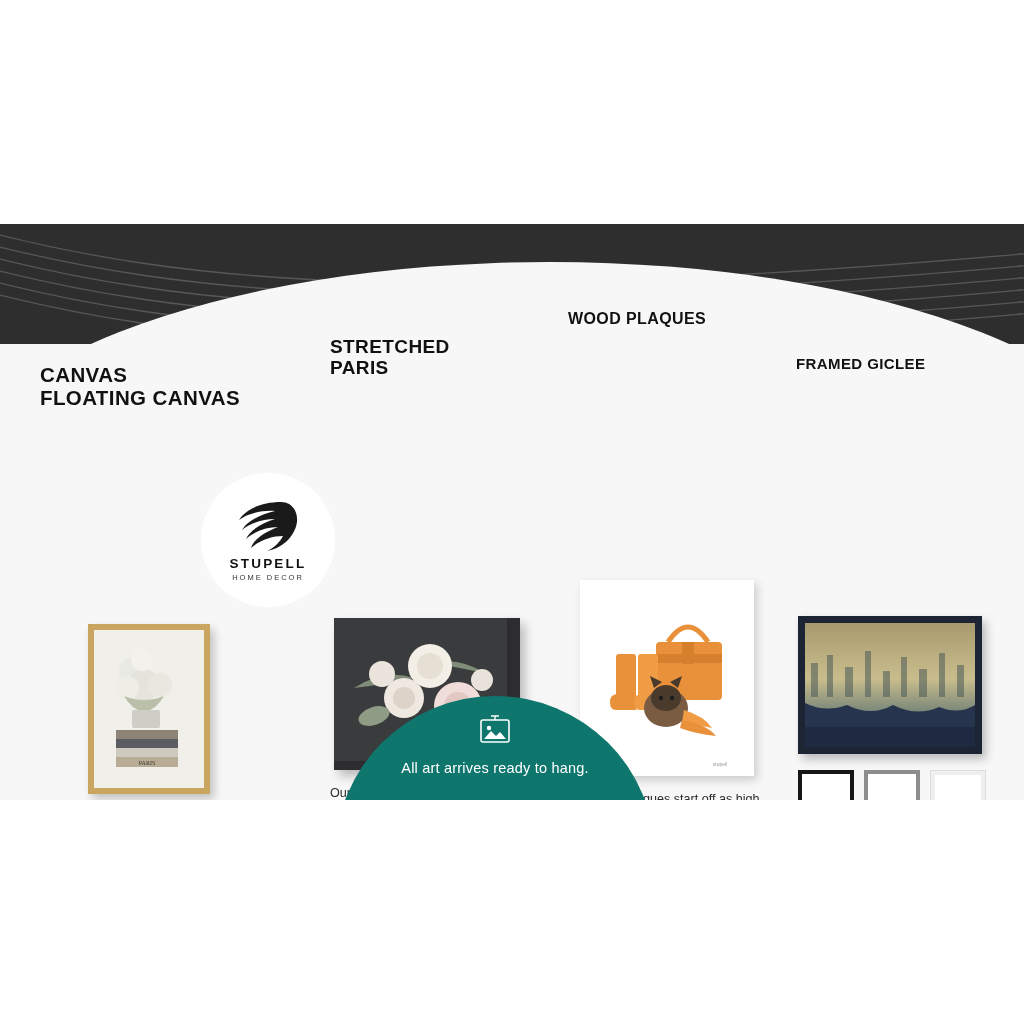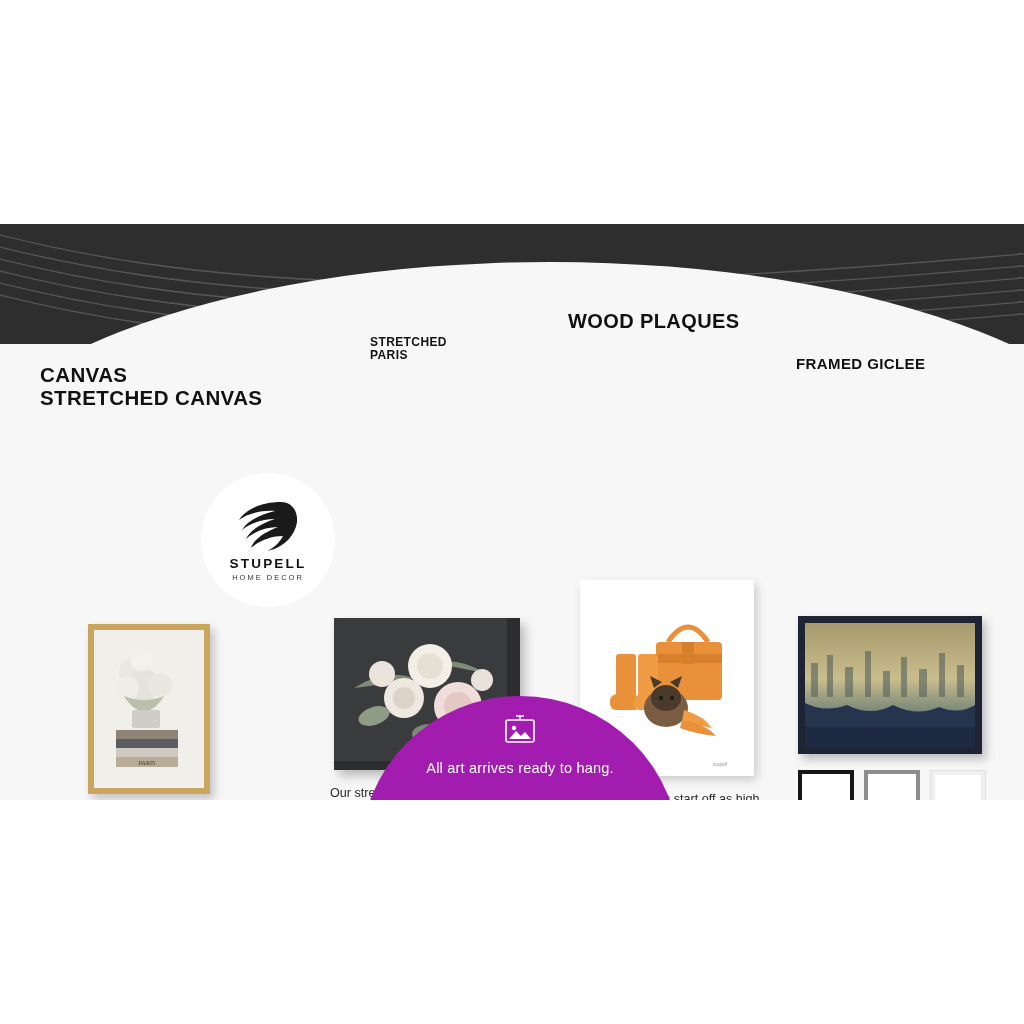--- a/index.html
+++ b/index.html
@@ -26,22 +26,22 @@
     position:absolute;left:-60px;top:38px;width:1220px;height:240px;
     background:#f7f7f7;
     border-radius:50% 50% 0 0 / 100% 100% 0 0;
   }
   .wave-lines{
     position:absolute;left:0;top:0;width:1024px;height:120px;
     opacity:.55;
   }
   
   .bottom-arc{
-    position:absolute;left:360px;top:472px;width:320px;height:160px;
-    background:#a21caf;
+    position:absolute;left:335px;top:472px;width:320px;height:160px;
+    background:#0f766e;
     border-radius:160px 160px 0 0;
     overflow:hidden;
   }
   .bottom-arc .arc-content{
     position:absolute;left:0;top:18px;width:320px;text-align:center;color:#fff;
   }
   .bottom-arc .arc-label{
     font-size:14.5px;color:#ffffff;margin-top:8px;letter-spacing:.2px;
   }
   
@@ -64,22 +64,22 @@
     font-size:12.6px;line-height:1.52;color:#2b2b2b;
   }
 
   
   #col1{left:40px;top:140px;width:252px;}
   #col2{left:330px;top:112px;width:200px;}
   #col3{left:568px;top:86px;width:196px;}
   #col4{left:796px;top:132px;width:200px;}
 
   #col1 .col-title{font-size:20.5px;}
-  #col2 .col-title{font-size:12px;margin-left:40px;}
-  #col3 .col-title{font-size:20px;}
+  #col2 .col-title{font-size:19px;}
+  #col3 .col-title{font-size:16px;}
   #col4 .col-title{font-size:15px;}
 
   
   .art1{
     position:absolute;left:88px;top:400px;width:122px;height:170px;
     background:#caa55f;
     box-shadow:4px 5px 9px rgba(0,0,0,.22);
     padding:6px;box-sizing:border-box;
   }
   .art1-inner{
@@ -139,21 +139,21 @@
         <path d="M50,4 C30,4 14,12 8,22 C16,16 30,12 44,13 C30,16 16,23 11,32 C20,25 32,21 44,21 C31,25 19,32 15,41 C24,33 36,29 47,29 C34,34 23,41 20,50 C29,42 41,38 52,38 C49,44 43,50 36,53 C52,50 64,38 66,24 C67,12 60,4 50,4 Z"></path>
       </g>
     </svg>
     <div class="logo-name">STUPELL</div>
     <div class="logo-sub">HOME DECOR</div>
   </div>
 
   <div class="col" id="col1">
     <div class="col-title">
       <span>CANVAS</span><br>
-      <span>STRETCHED CANVAS</span>
+      <span>FLOATING CANVAS</span>
     </div>
   </div>
 
   <div class="art1">
     <div class="art1-inner">
       <svg viewBox="0 0 110 158" width="110" height="158">
         <rect width="110" height="158" fill="#f1efe9"></rect>
         <g>
           <circle cx="40" cy="42" r="15" fill="#e9e9e4"></circle>
           <circle cx="58" cy="38" r="14" fill="#f0efe9"></circle>

